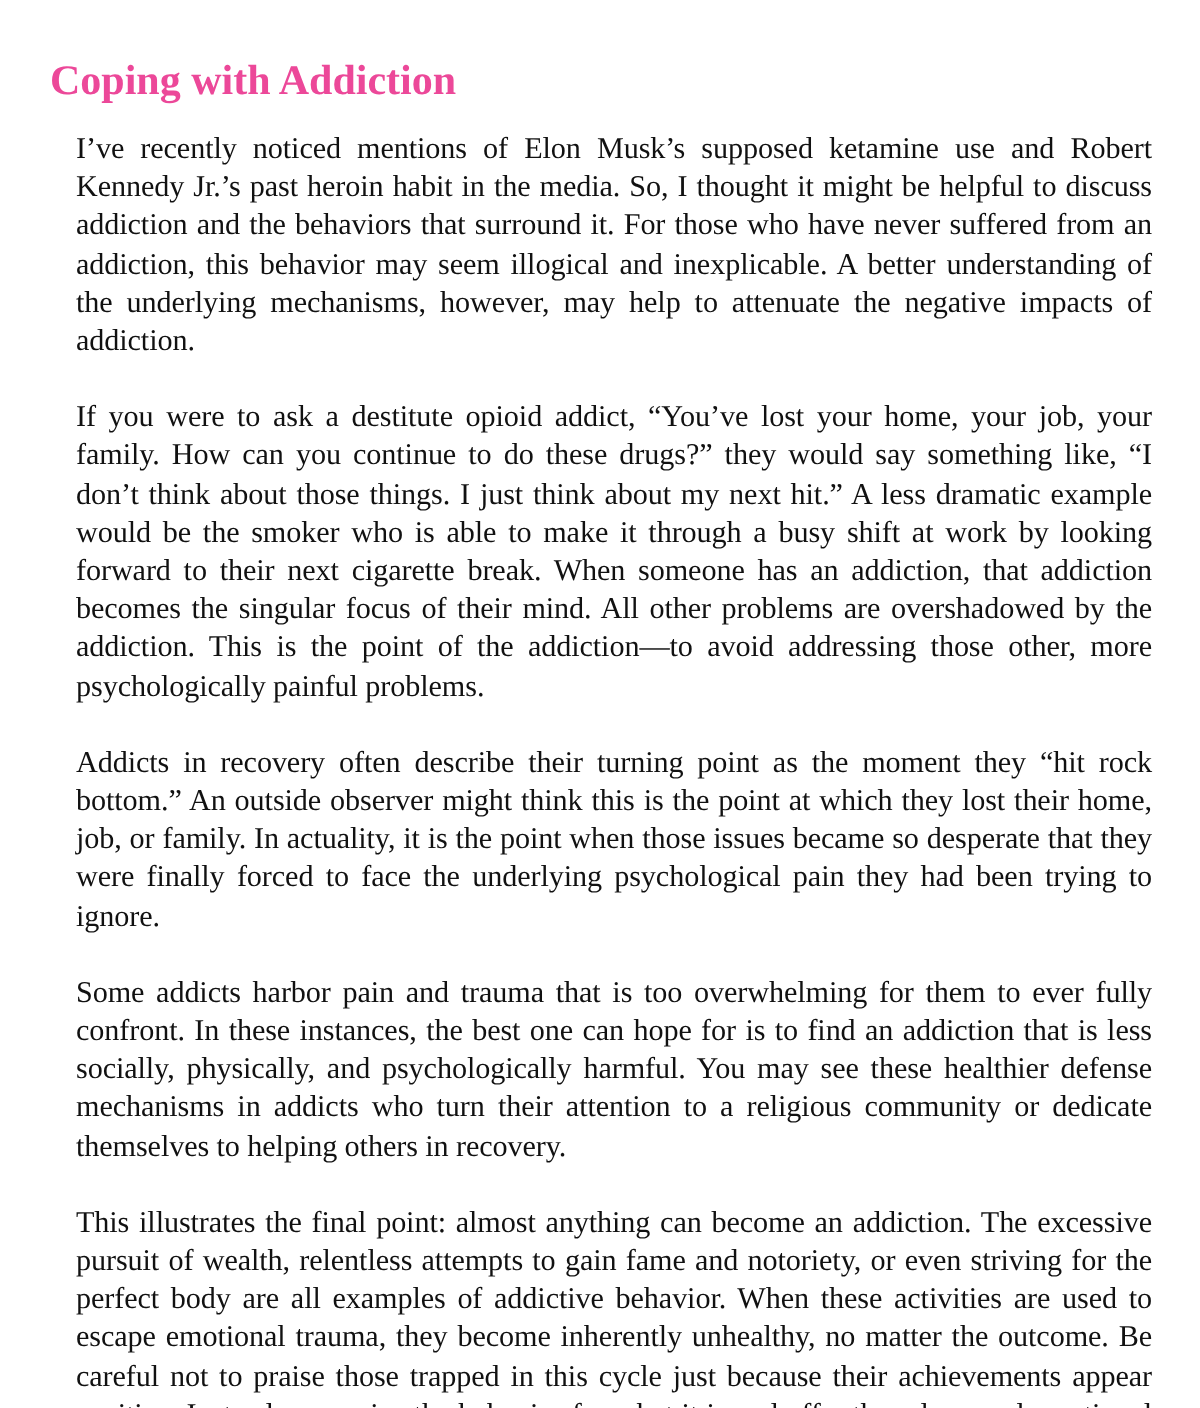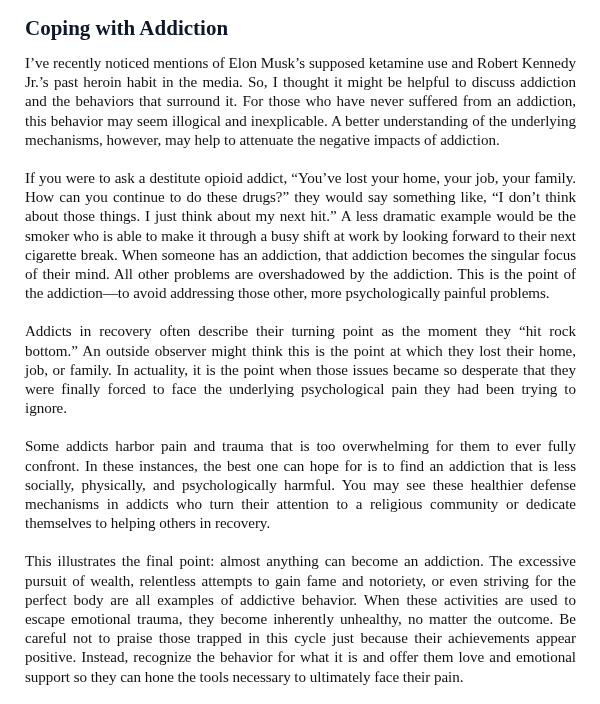--- a/index.html
+++ b/index.html
@@ -18,27 +18,27 @@
       position: relative;
       padding: 12px 24px 0 25px;
       box-sizing: border-box;
       width: 600px;
     }
     h1.title {
       font-family: "Liberation Serif", "DejaVu Serif", serif;
       font-weight: bold;
       font-size: 21px;
       line-height: 24px;
-      margin: 4px 0 14px 0;
-      color: #0f172a;
+      margin: 16px 0 14px 0;
+      color: #ec4899;
     }
     p.para {
       font-size: 15.1px;
       line-height: 19.2px;
-      margin: 0 0 19px 0;
+      margin: 0 0 19px 13px;
       text-align: justify;
       hyphens: none;
       letter-spacing: -0.05px;
     }
   </style>
 </head>
 <body>
 
 <div class="page">
   <h1 class="title">Coping with Addiction</h1>

